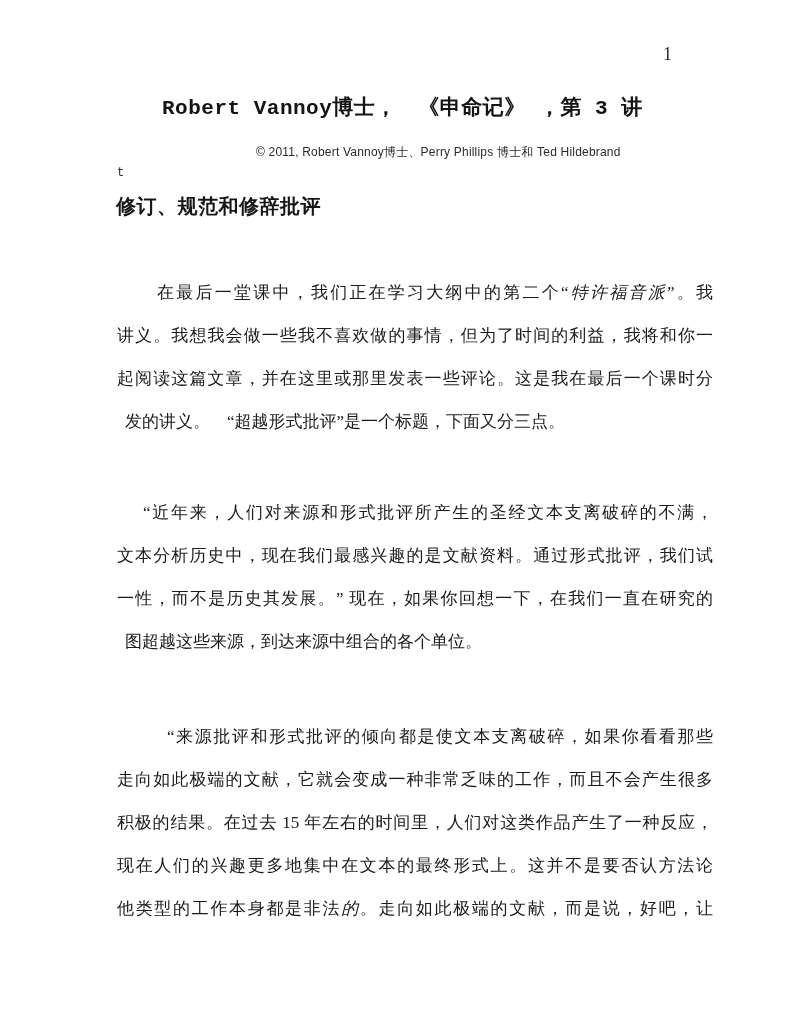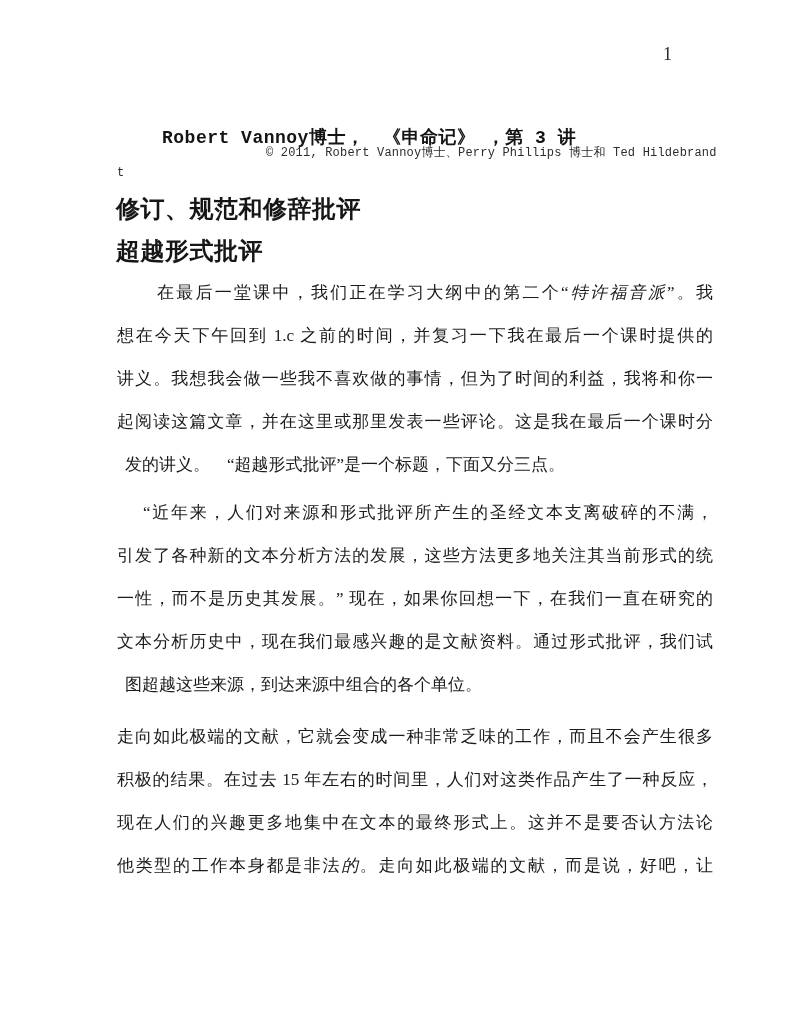--- a/index.html
+++ b/index.html
@@ -16,43 +16,42 @@
   .abs { position: absolute; }
   .page-number {
     left: 663px; top: 44px;
     font-size: 18px;
     color: #2a2a2a;
   }
   .doc-title {
     left: 162px; top: 93px;
     font-family: "Liberation Mono", "DejaVu Sans Mono", monospace;
     font-weight: bold;
-    font-size: 18px;
+    font-size: 21px;
     letter-spacing: 0.5px;
     white-space: pre;
     color: #141414;
-    margin-top: 32px;
   }
   .copyright {
-    left: 266px; top: 144px;
-    font-family: Liberation Mono, monospace;
+    left: 256px; top: 144px;
+    font-family: Liberation Sans, sans-serif;
     font-size: 12px;
     letter-spacing: 0.2px;
     white-space: pre;
     color: #2b2b2b;
   }
   .copyright-wrap {
     left: 117px; top: 166px;
     font-family: "Liberation Mono", "DejaVu Sans Mono", monospace;
     font-size: 12px;
     color: #2b2b2b;
   }
   .doc-heading {
     left: 116px;
-    font-size: 24px;
+    font-size: 20px;
     font-weight: 600;
     letter-spacing: 0.5px;
     color: #161616;
   }
   .heading-1 { top: 193px; }
   .heading-2 { top: 235px; }
   .paragraph {
     left: 117px;
     width: 596px;
     font-size: 17px;
@@ -75,34 +74,32 @@
 </style>
 </head>
 <body>
 
 <div class="page">
   <div class="abs page-number">1</div>
   <div class="abs doc-title">Robert Vannoy博士，　《申命记》 ，第 3 讲</div>
   <div class="abs copyright">© 2011, Robert Vannoy博士、Perry Phillips 博士和 Ted Hildebrand</div>
   <div class="abs copyright-wrap">t</div>
   <div class="abs doc-heading heading-1">修订、规范和修辞批评</div>
-  <div class="abs doc-heading heading-2">超越形式批评</div>
   <div class="abs paragraph para-1">
       <div class="line" style="text-indent: 40px;"><span>在最后一堂课中，我们正在学习大纲中的第二个“</span><i>特许福音派</i><span>”。我</span></div>
-      <div class="line"><span>想在今天下午回到 1.c 之前的时间，并复习一下我在最后一个课时提供的</span></div>
       <div class="line"><span>讲义。我想我会做一些我不喜欢做的事情，但为了时间的利益，我将和你一</span></div>
       <div class="line"><span>起阅读这篇文章，并在这里或那里发表一些评论。这是我在最后一个课时分</span></div>
       <div class="line last"><span>发的讲义。　“超越形式批评”是一个标题，下面又分三点。</span></div>
     </div>
   <div class="abs paragraph para-2">
       <div class="line" style="text-indent: 26px;"><span>“近年来，人们对来源和形式批评所产生的圣经文本支离破碎的不满，</span></div>
-      <div class="line"><span>引发了各种新的文本分析方法的发展，这些方法更多地关注其当前形式的统</span></div>
+      <div class="line"><span>文本分析历史中，现在我们最感兴趣的是文献资料。通过形式批评，我们试</span></div>
       <div class="line"><span>一性，而不是历史其发展。” 现在，如果你回想一下，在我们一直在研究的</span></div>
-      <div class="line"><span>文本分析历史中，现在我们最感兴趣的是文献资料。通过形式批评，我们试</span></div>
       <div class="line last"><span>图超越这些来源，到达来源中组合的各个单位。</span></div>
     </div>
   <div class="abs paragraph para-3">
+      <div class="line" style="text-indent: 50px;"><span>“来源批评和形式批评的倾向都是使文本支离破碎，如果你看看那些</span></div>
       <div class="line"><span>走向如此极端的文献，它就会变成一种非常乏味的工作，而且不会产生很多</span></div>
       <div class="line"><span>积极的结果。在过去 15 年左右的时间里，人们对这类作品产生了一种反应，</span></div>
       <div class="line"><span>现在人们的兴趣更多地集中在文本的最终形式上。这并不是要否认方法论</span></div>
       <div class="line"><span>他类型的工作本身都是非法</span><i>的</i><span>。走向如此极端的文献，而是说，好吧，让</span></div>
     </div>
 </div>
 
 </body></html>

